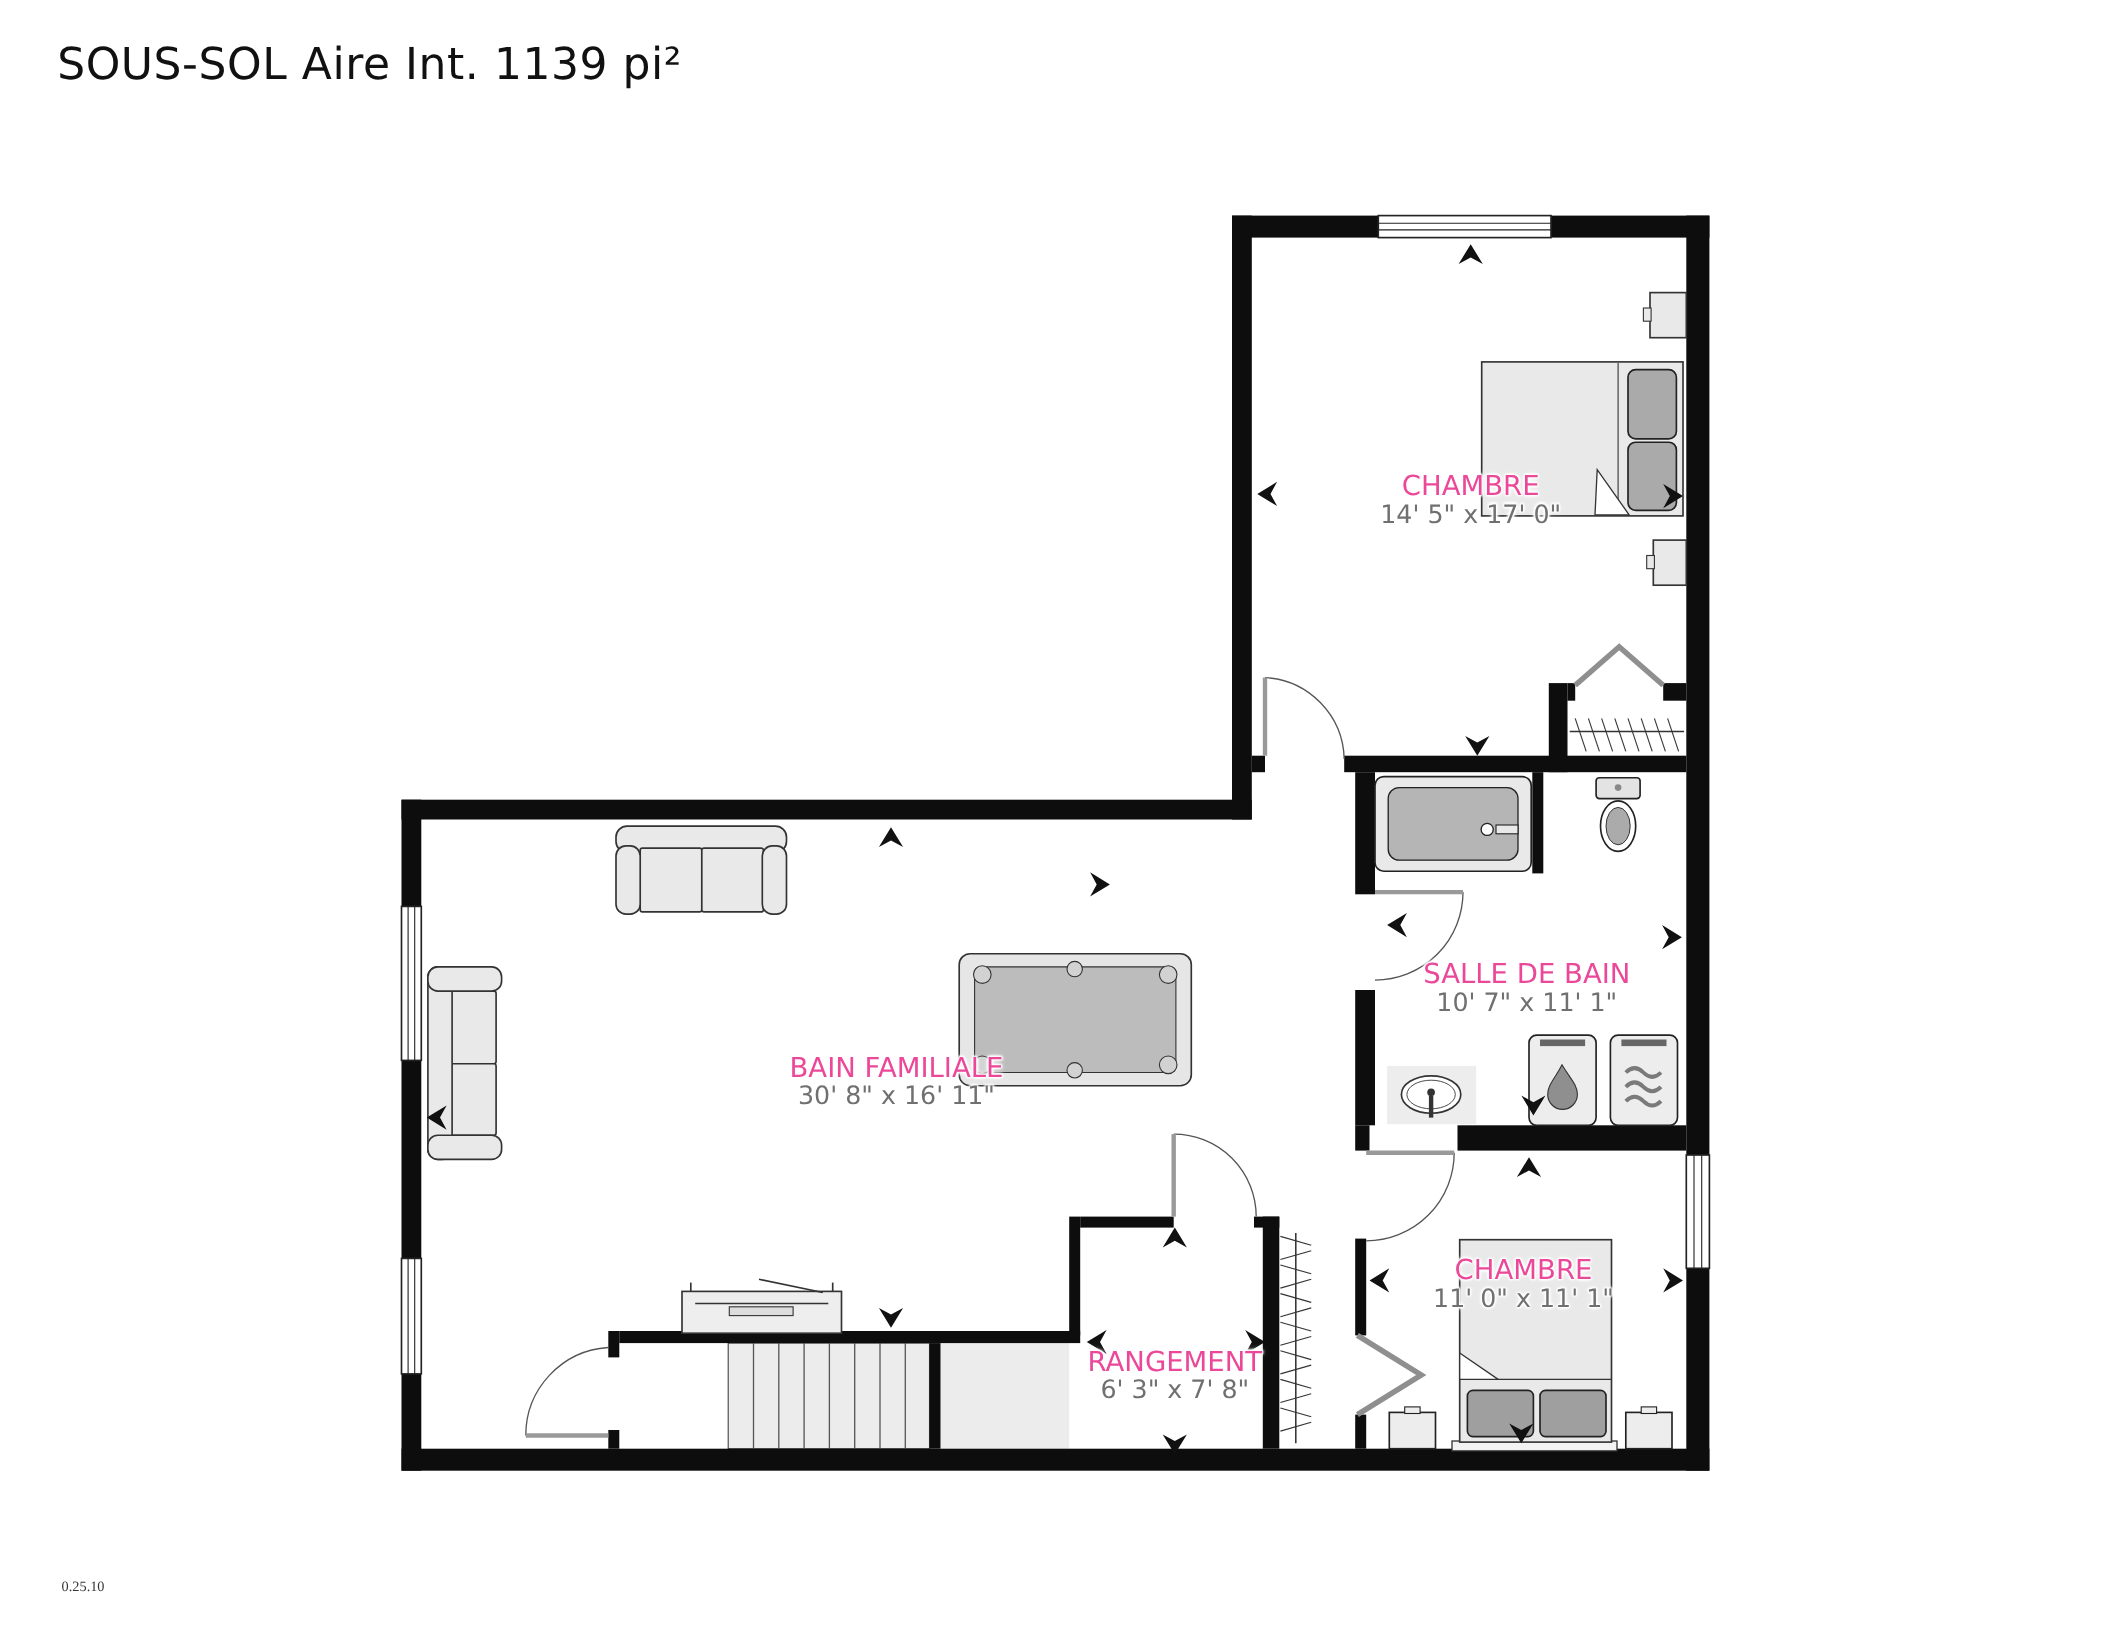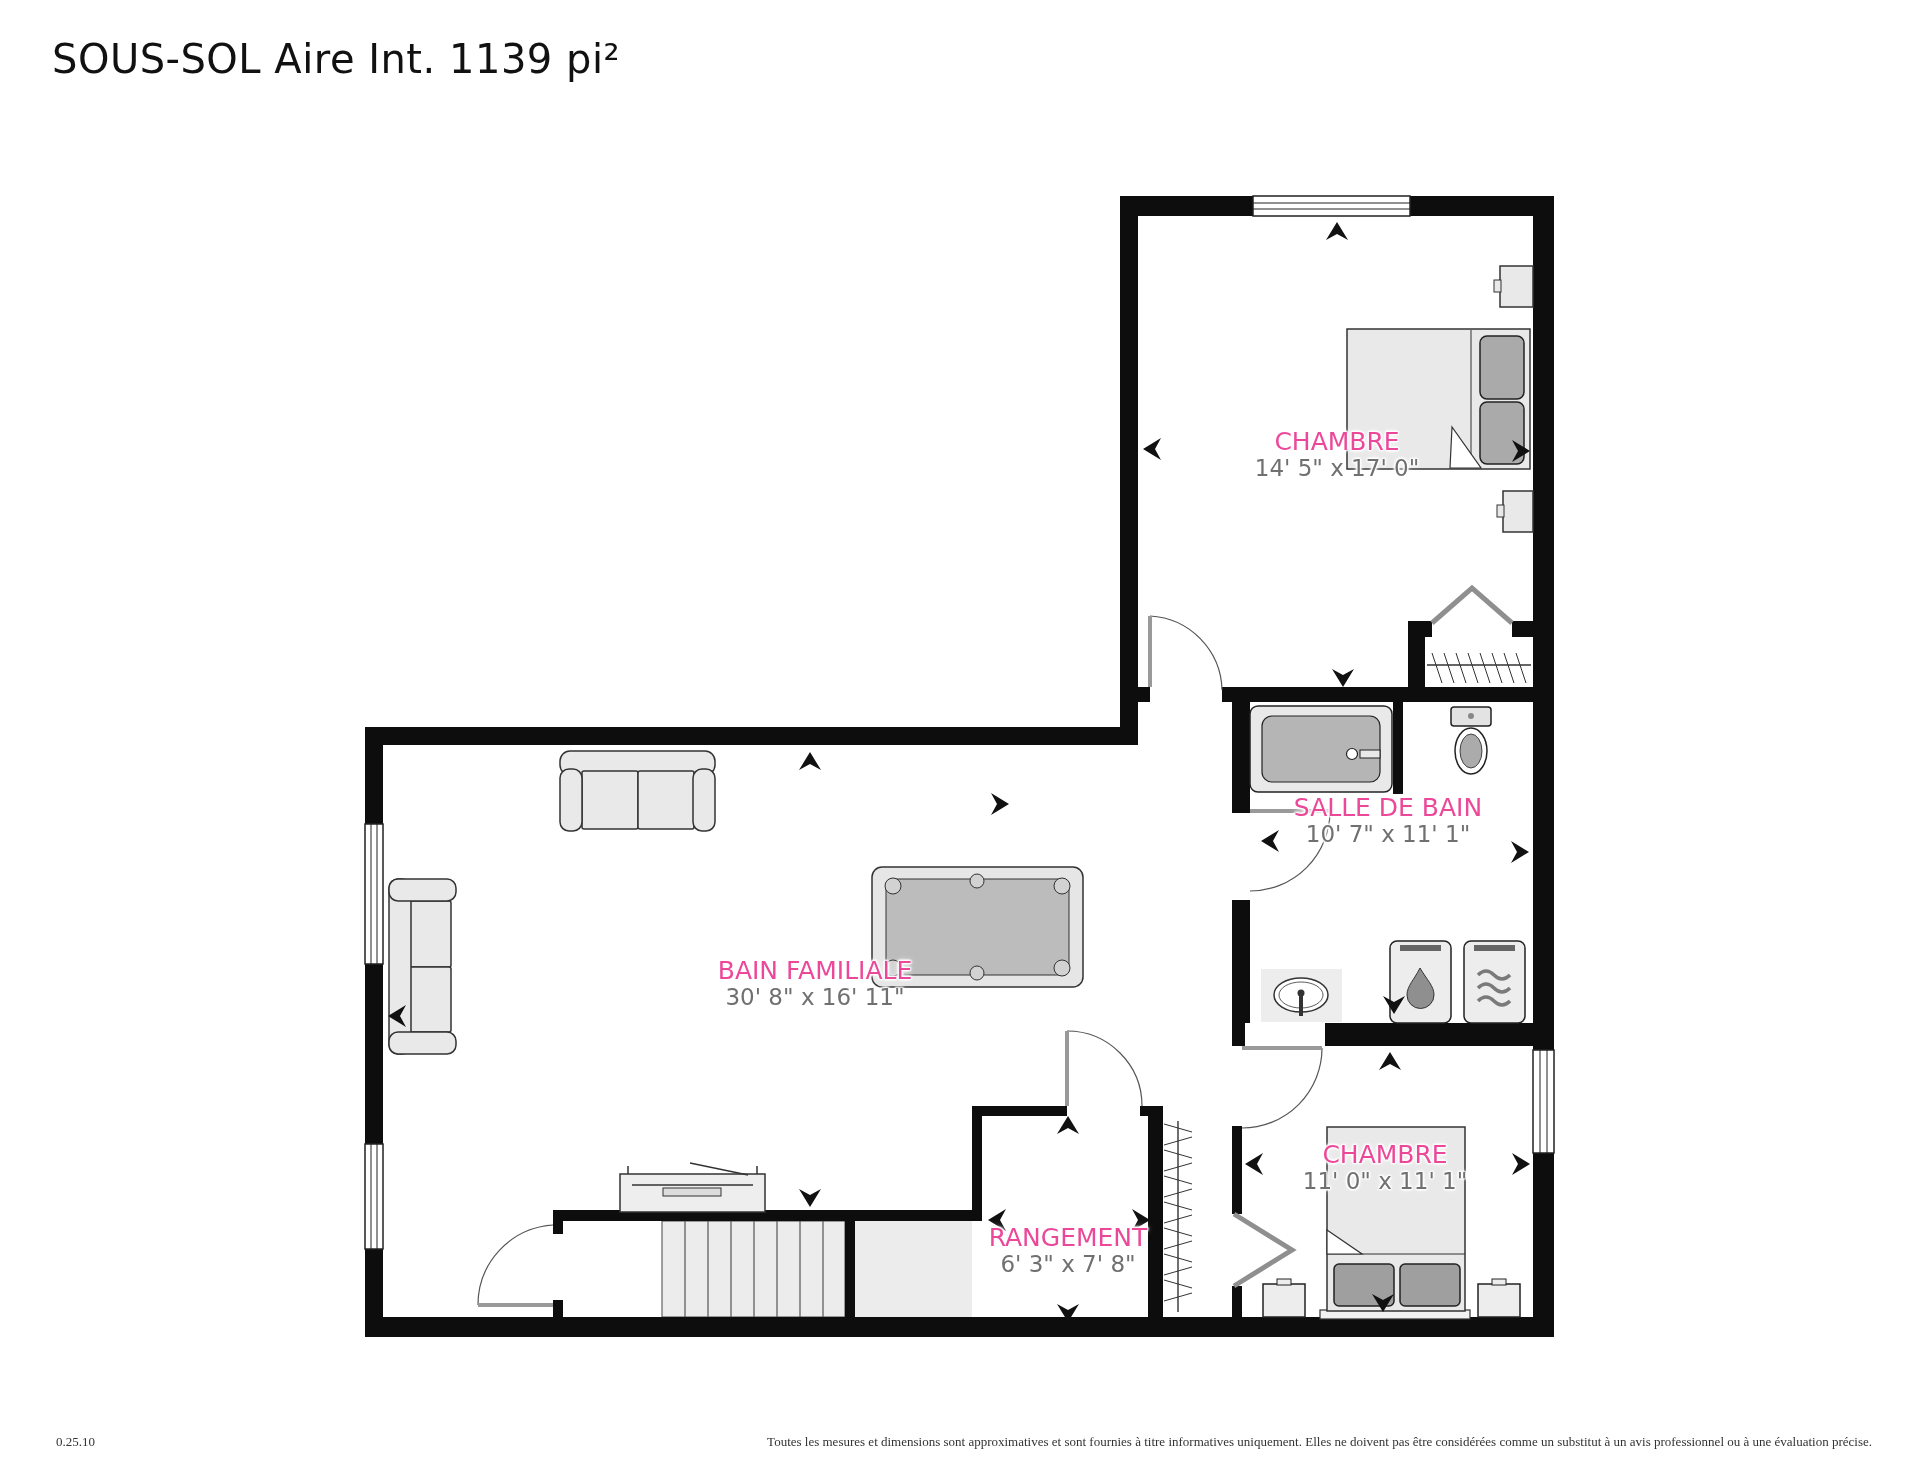--- a/index.html
+++ b/index.html
@@ -272,35 +272,34 @@
       <path d="M-11,9 L0,-9 L11,9 L0,3 Z" transform="translate(1068,1289) rotate(180)"></path>
       <path d="M-11,9 L0,-9 L11,9 L0,3 Z" transform="translate(997,1196) rotate(270)"></path>
       <path d="M-11,9 L0,-9 L11,9 L0,3 Z" transform="translate(1141,1196) rotate(90)"></path>
     </g>
   </svg>
 
   <div class="room-label" style="left:1337px;top:404px">
     <div class="rn">CHAMBRE</div>
     <div class="rd">14' 5" x 17' 0"</div>
   </div>
-  <div class="room-label" style="left:1388px;top:770px">
+  <div class="room-label" style="left:1388px;top:848px">
     <div class="rn">SALLE DE BAIN</div>
     <div class="rd">10' 7" x 11' 1"</div>
   </div>
   <div class="room-label" style="left:815px;top:933px">
     <div class="rn">BAIN FAMILIALE</div>
     <div class="rd">30' 8" x 16' 11"</div>
   </div>
   <div class="room-label" style="left:1068px;top:1200px">
     <div class="rn">RANGEMENT</div>
     <div class="rd">6' 3" x 7' 8"</div>
   </div>
   <div class="room-label" style="left:1385px;top:1117px">
     <div class="rn">CHAMBRE</div>
     <div class="rd">11' 0" x 11' 1"</div>
   </div>
 
   <div class="footer">
     <span class="ver">0.25.10</span>
-    <span class="disc">Toutes les mesures et dimensions sont approximatives et sont fournies à titre informatives uniquement. Elles ne doivent pas être considérées comme un substitut à un avis professionnel ou à une évaluation précise.</span>
   </div>
 
 </div>
 
 </body></html>

